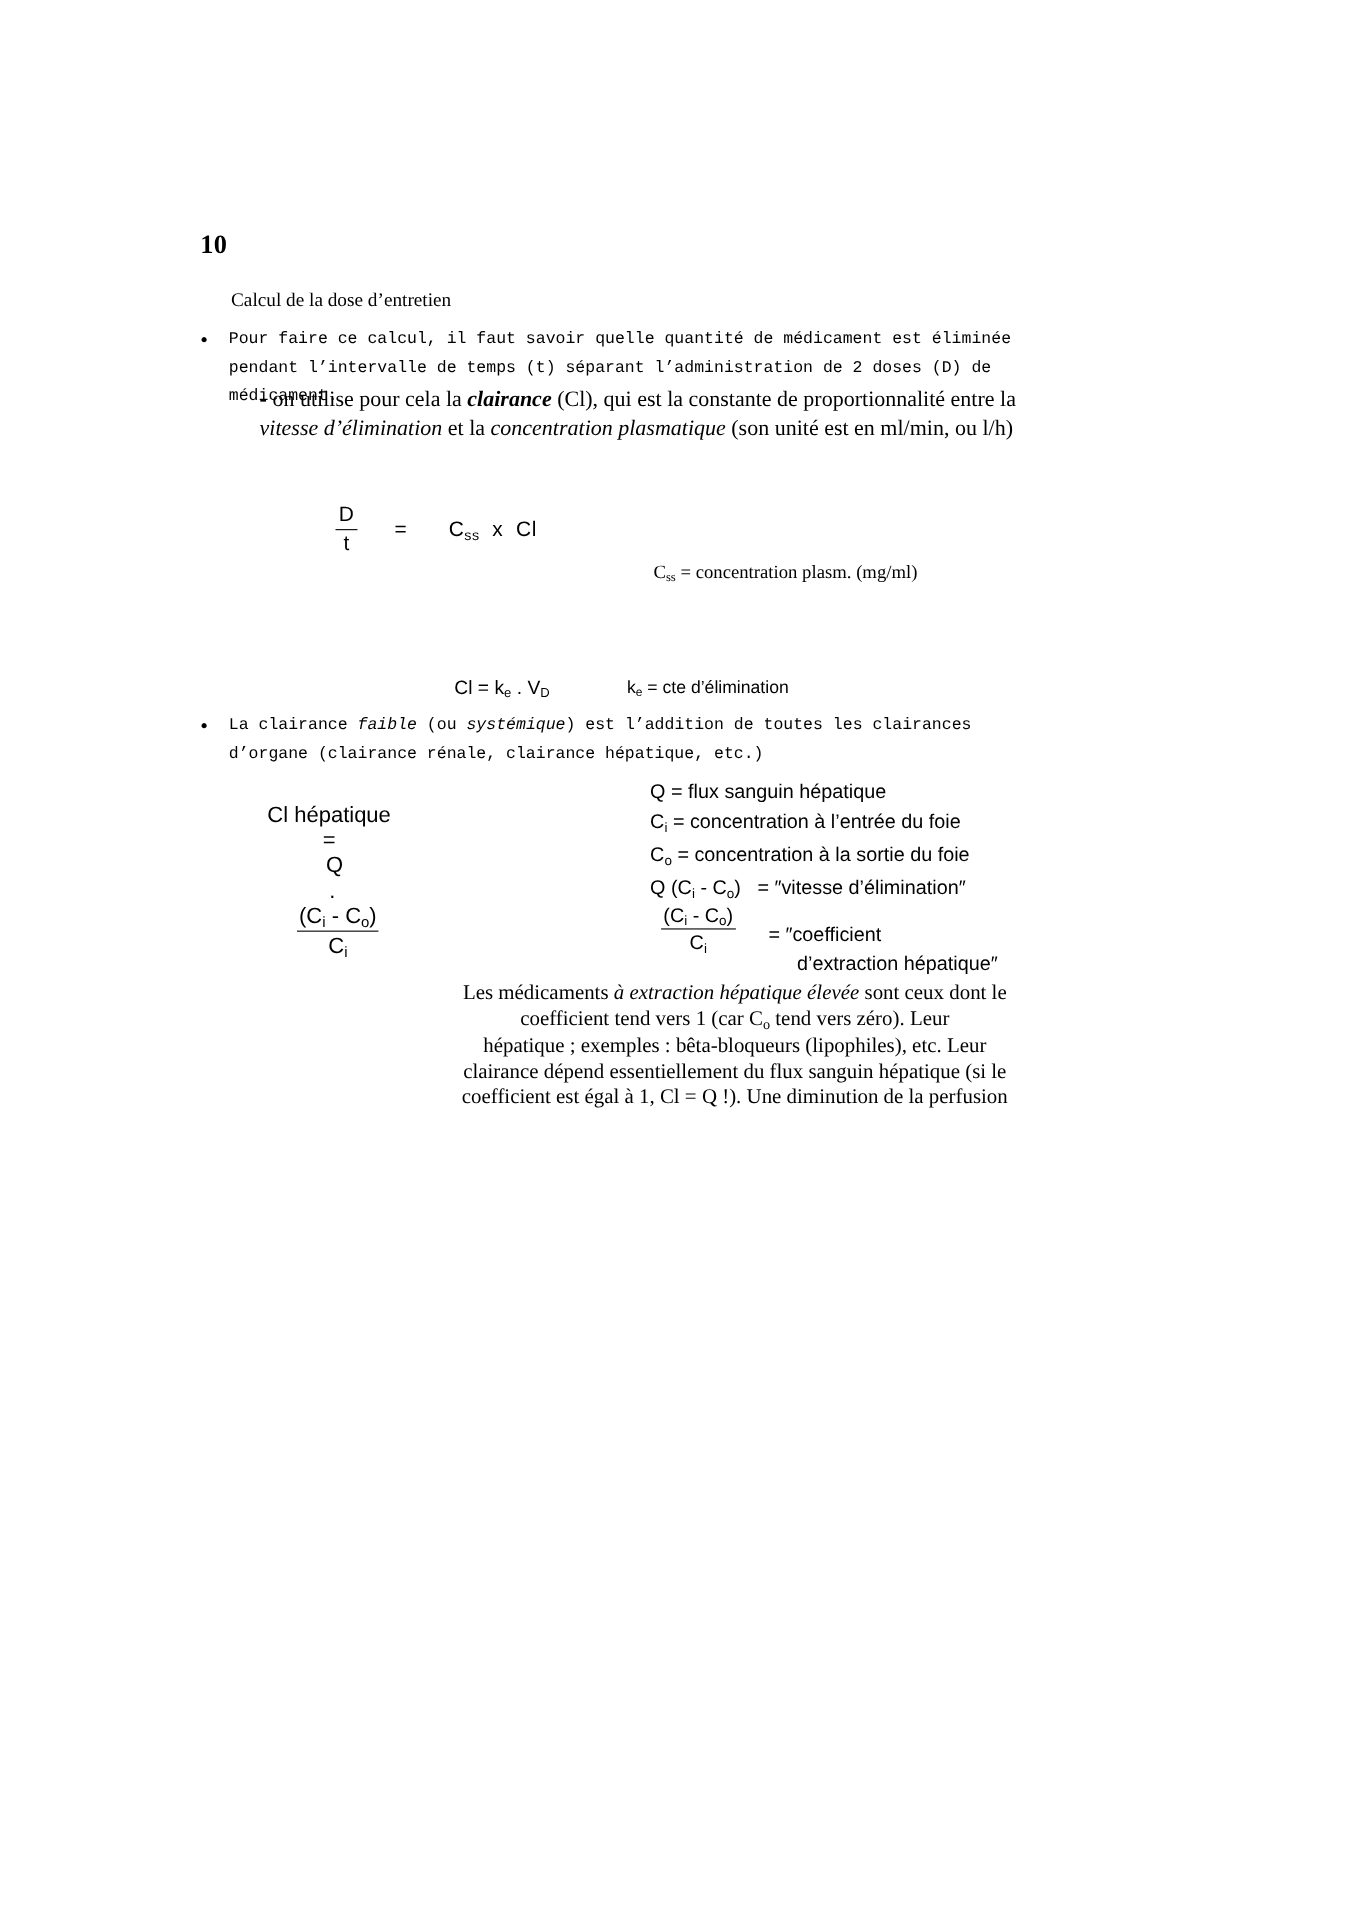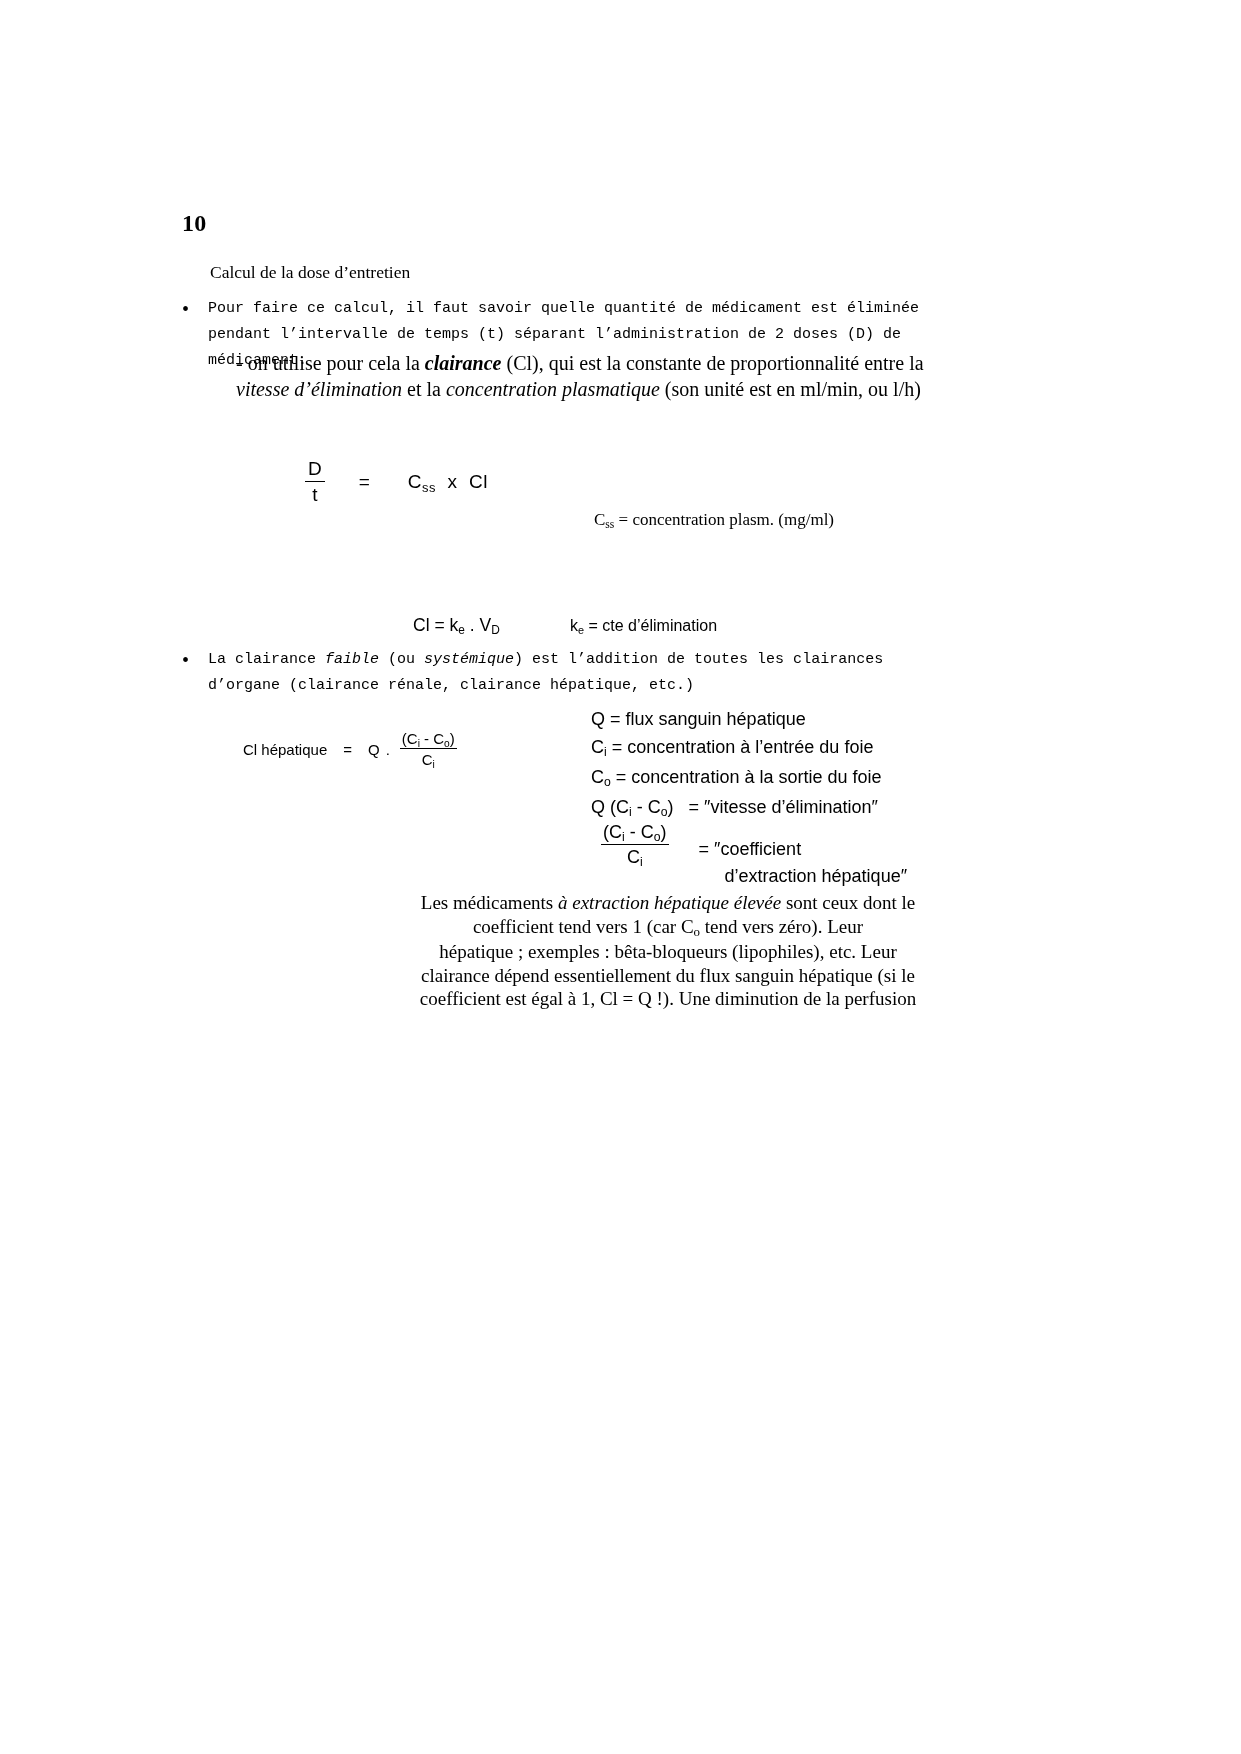--- a/index.html
+++ b/index.html
@@ -147,23 +147,24 @@
     font-family: "Liberation Sans", sans-serif;
     font-size: 16px;
   }
 
   
   .eq3 {
     position: absolute;
     left: 243px;
     top: 730px;
     font-family: "Liberation Sans", sans-serif;
-    font-size: 15px;
+    font-size: 20px;
     display: flex;
     align-items: center;
+    flex-direction: column;
   }
   .eq3 .lbl { margin-right: 16px; }
   .eq3 .eqs { margin-right: 16px; }
   .eq3 .q   { margin-right: 6px; }
   .eq3 .dot { margin-right: 10px; }
   .eq3 .fr  { display:inline-block; text-align:center; }
   .eq3 .fr .num { display:block; border-bottom:1.7px solid #000; padding:0 2px 1px 2px; }
   .eq3 .fr .den { display:block; padding-top:2px; }
 
   

